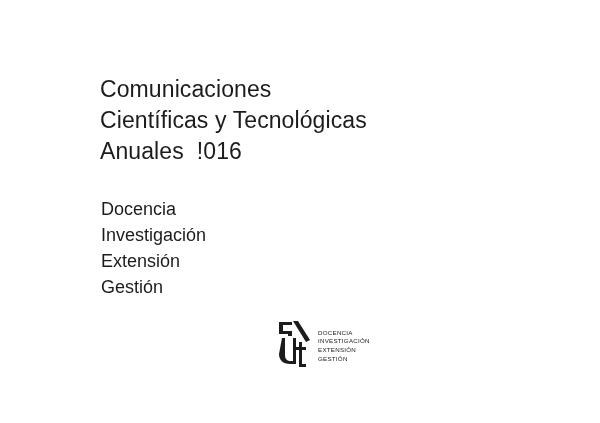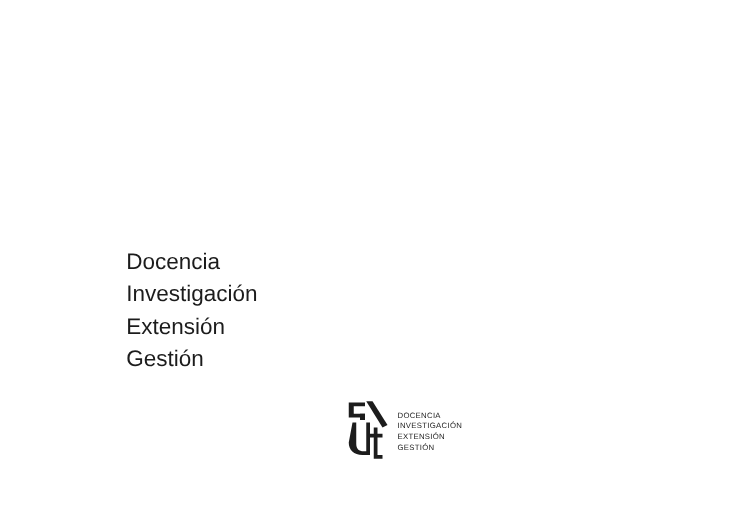--- a/index.html
+++ b/index.html
@@ -76,20 +76,25 @@
     letter-spacing: 0.25px;
     color: #1c1c1c;
     white-space: pre;
   }
 </style>
 </head>
 <body>
 
 <div class="page">
 
+  <div class="title-block">
+    <div class="title-line">Comunicaciones</div>
+    <div class="title-line">Científicas y Tecnológicas</div>
+    <div class="title-line">Anuales  !016</div>
+  </div>
 
   <div class="axes-block">
     <div class="axis-line">Docencia</div>
     <div class="axis-line">Investigación</div>
     <div class="axis-line">Extensión</div>
     <div class="axis-line">Gestión</div>
   </div>
 
   <div class="logo-wrap">
     <div class="logo-mark">

